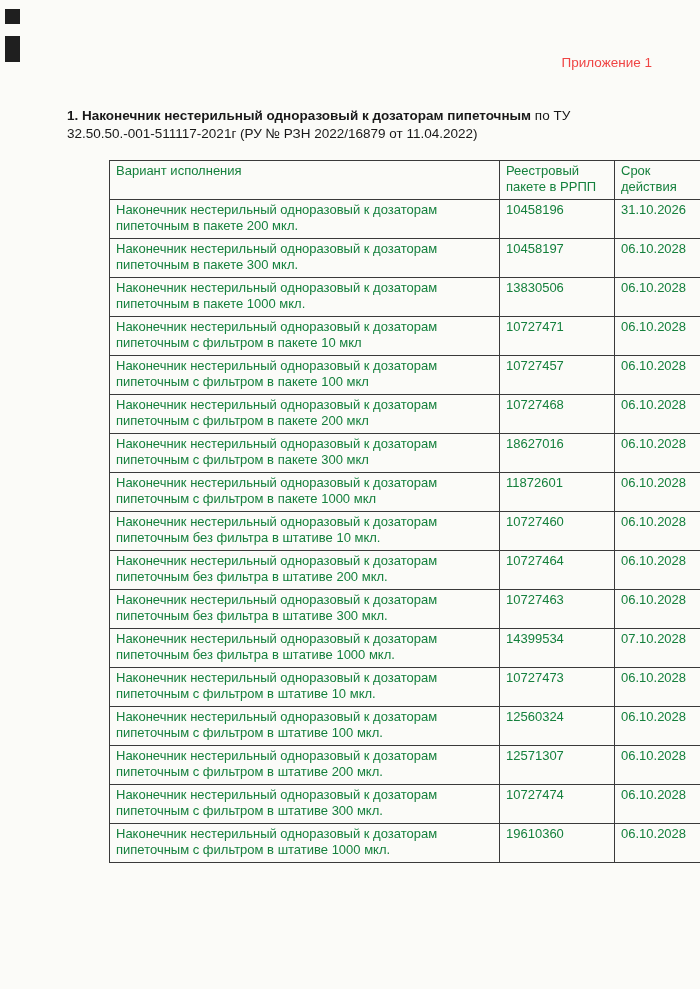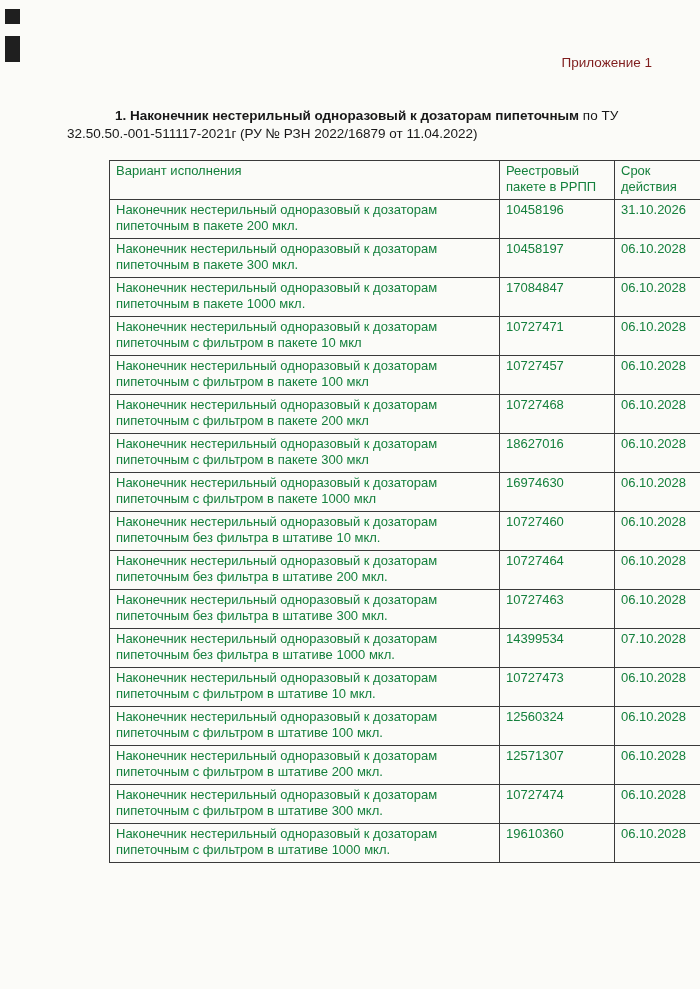--- a/index.html
+++ b/index.html
@@ -23,32 +23,32 @@
     position: absolute;
     background: #1f1f1f;
   }
   .artifact-1 { left: 5px; top: 9px;  width: 15px; height: 15px; }
   .artifact-2 { left: 5px; top: 36px; width: 15px; height: 26px; }
   .appendix {
     position: absolute;
     top: 55px;
     right: 48px;
     font-size: 13.5px;
-    color: #7f1d1d;
+    color: #ef4444;
   }
   .doc-title {
     position: absolute;
     left: 67px;
     top: 107px;
     width: 566px;
     font-size: 13.5px;
     line-height: 18px;
     color: #181818;
   }
-  .doc-title .bold { font-weight: bold; margin-left: 48px; }
+  .doc-title .bold { font-weight: bold; }
   table.registry {
     position: absolute;
     left: 65px;
     top: 160px;
     width: 595px;
     border-collapse: collapse;
     table-layout: fixed;
     font-size: 13px;
     line-height: 15.5px;
     color: #15803d;
@@ -104,21 +104,21 @@
     </tr>
 
     <tr>
       <td>Наконечник нестерильный одноразовый к дозаторам пипеточным в пакете 300 мкл.</td>
       <td>10458197</td>
       <td>06.10.2028</td>
     </tr>
 
     <tr>
       <td>Наконечник нестерильный одноразовый к дозаторам пипеточным в пакете 1000 мкл.</td>
-      <td>17084847</td>
+      <td>13830506</td>
       <td>06.10.2028</td>
     </tr>
 
     <tr>
       <td>Наконечник нестерильный одноразовый к дозаторам пипеточным с фильтром в пакете 10 мкл</td>
       <td>10727471</td>
       <td>06.10.2028</td>
     </tr>
 
     <tr>
@@ -134,21 +134,21 @@
     </tr>
 
     <tr>
       <td>Наконечник нестерильный одноразовый к дозаторам пипеточным с фильтром в пакете 300 мкл</td>
       <td>18627016</td>
       <td>06.10.2028</td>
     </tr>
 
     <tr>
       <td>Наконечник нестерильный одноразовый к дозаторам пипеточным с фильтром в пакете 1000 мкл</td>
-      <td>16974630</td>
+      <td>11872601</td>
       <td>06.10.2028</td>
     </tr>
 
     <tr>
       <td>Наконечник нестерильный одноразовый к дозаторам пипеточным без фильтра в штативе 10 мкл.</td>
       <td>10727460</td>
       <td>06.10.2028</td>
     </tr>
 
     <tr>

